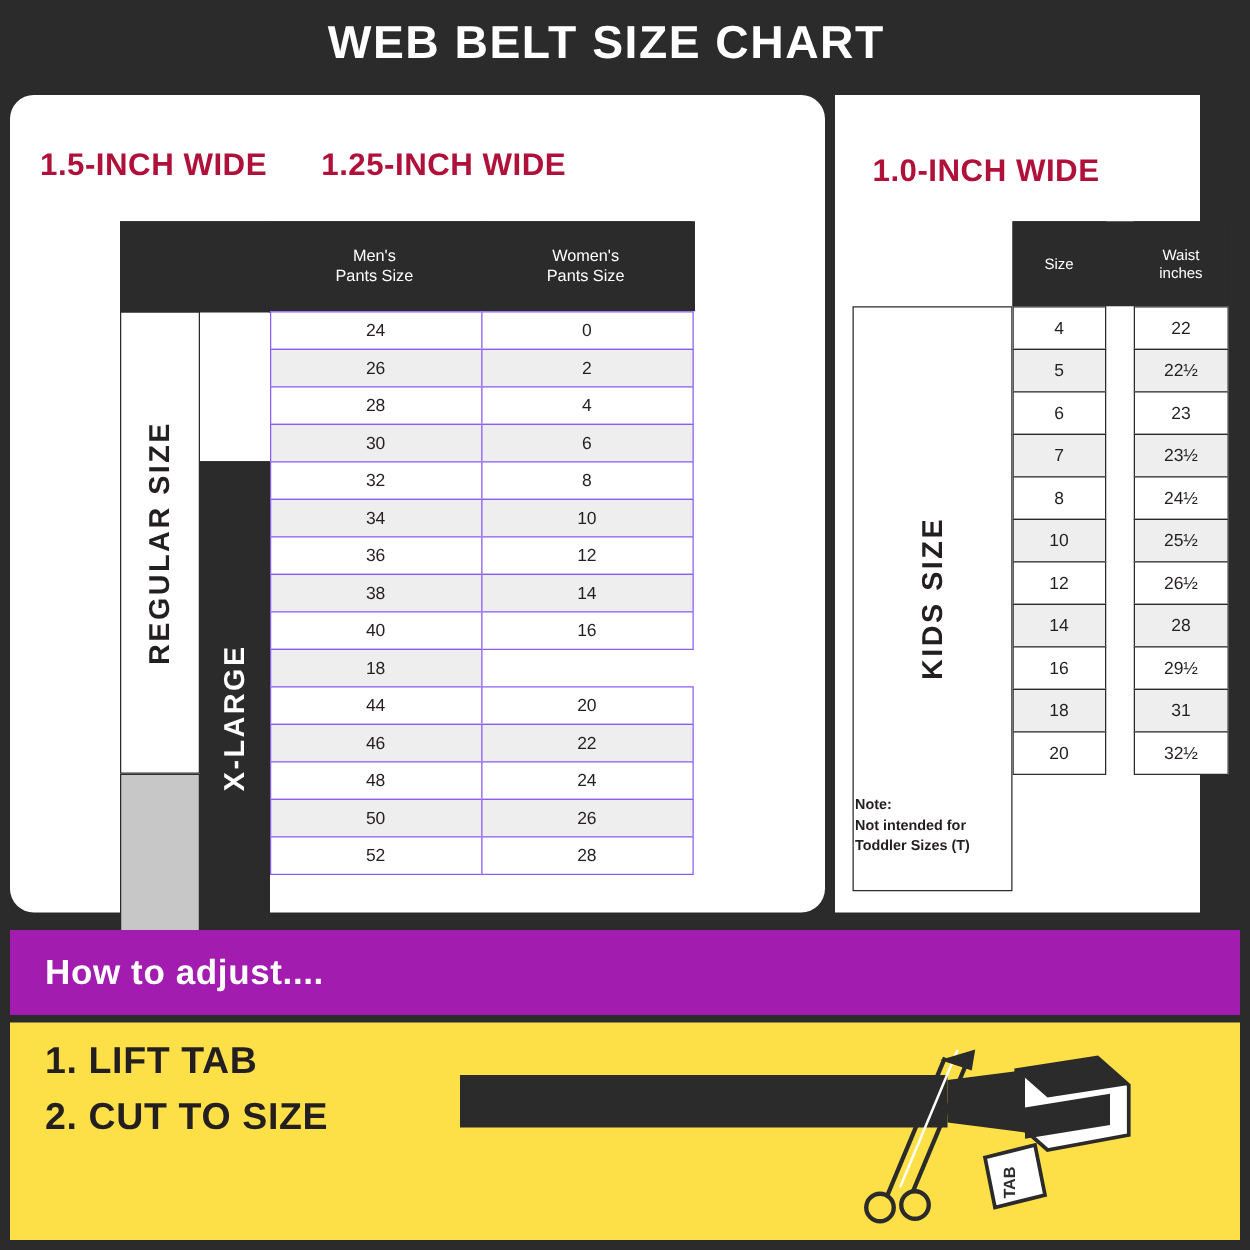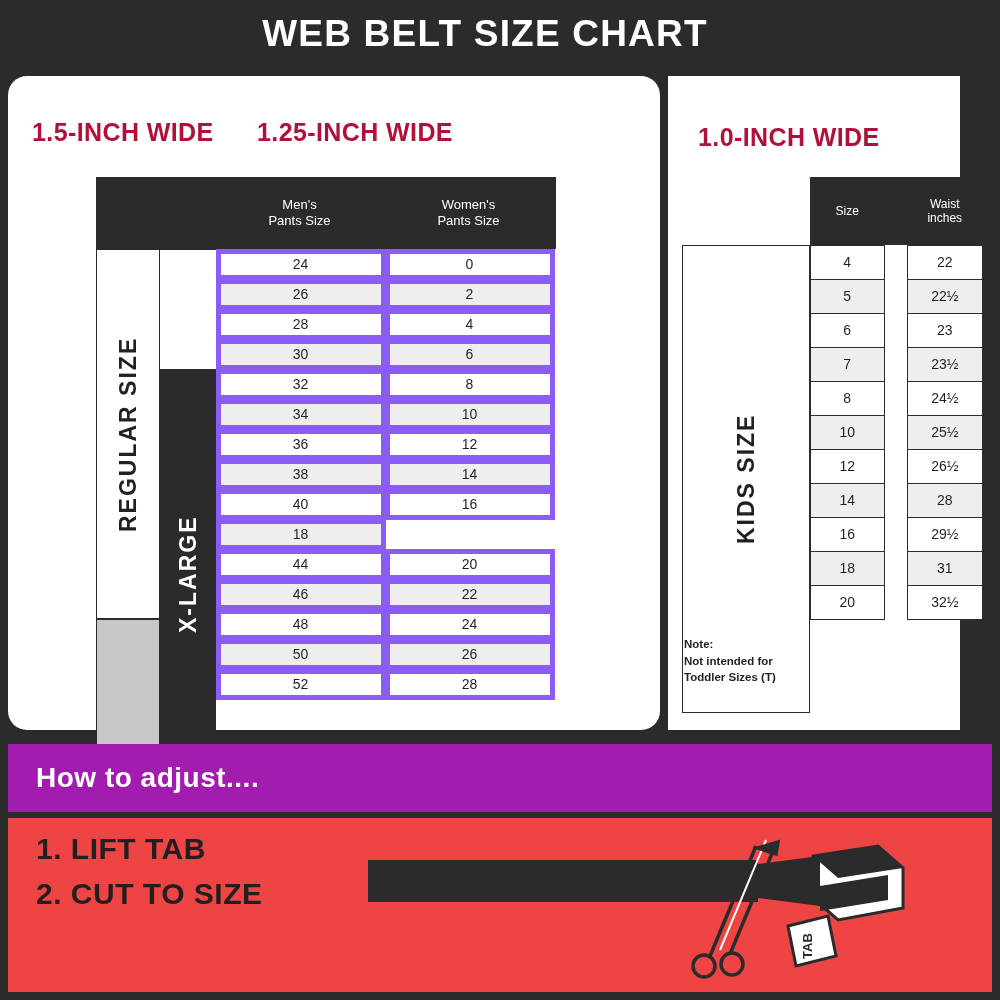--- a/index.html
+++ b/index.html
@@ -58,21 +58,21 @@
     position: absolute;
     left: 88px; top: 101px;
     width: 460px;
   }
   .at-row { display: flex; height: 30px; }
   .at-head { height: 72px; background: #2b2b2b; }
   .at-cell {
     display: flex; align-items: center; justify-content: center;
     font-size: 14px;
     color: #231f20;
-    border: 5px solid #8b5cf6;
+    border: 1px solid #8b5cf6;
     margin: -0.5px;
   }
   .at-label-spacer { width: 120px; }
   .at-head .at-cell {
     color: #ffffff;
     border-color: #2b2b2b;
     font-size: 13px;
     line-height: 1.25;
     text-align: center;
     flex-direction: column;
@@ -147,21 +147,21 @@
     background: #a21caf;
     display: flex; align-items: center;
   }
   .howto-text {
     color: #ffffff; font-size: 28px; font-weight: bold;
     margin-left: 28px; letter-spacing: 0.5px;
   }
   .footer-steps {
     position: absolute;
     left: 8px; top: 818px; width: 984px; height: 174px;
-    background: #ef4444;
+    background: #fde047;
   }
   .steps {
     position: absolute; left: 28px; top: 14px;
   }
   .step {
     font-size: 30px; font-weight: bold; letter-spacing: 0.5px;
     margin-bottom: 11px; white-space: nowrap;
   }
 
   .belt-art {

